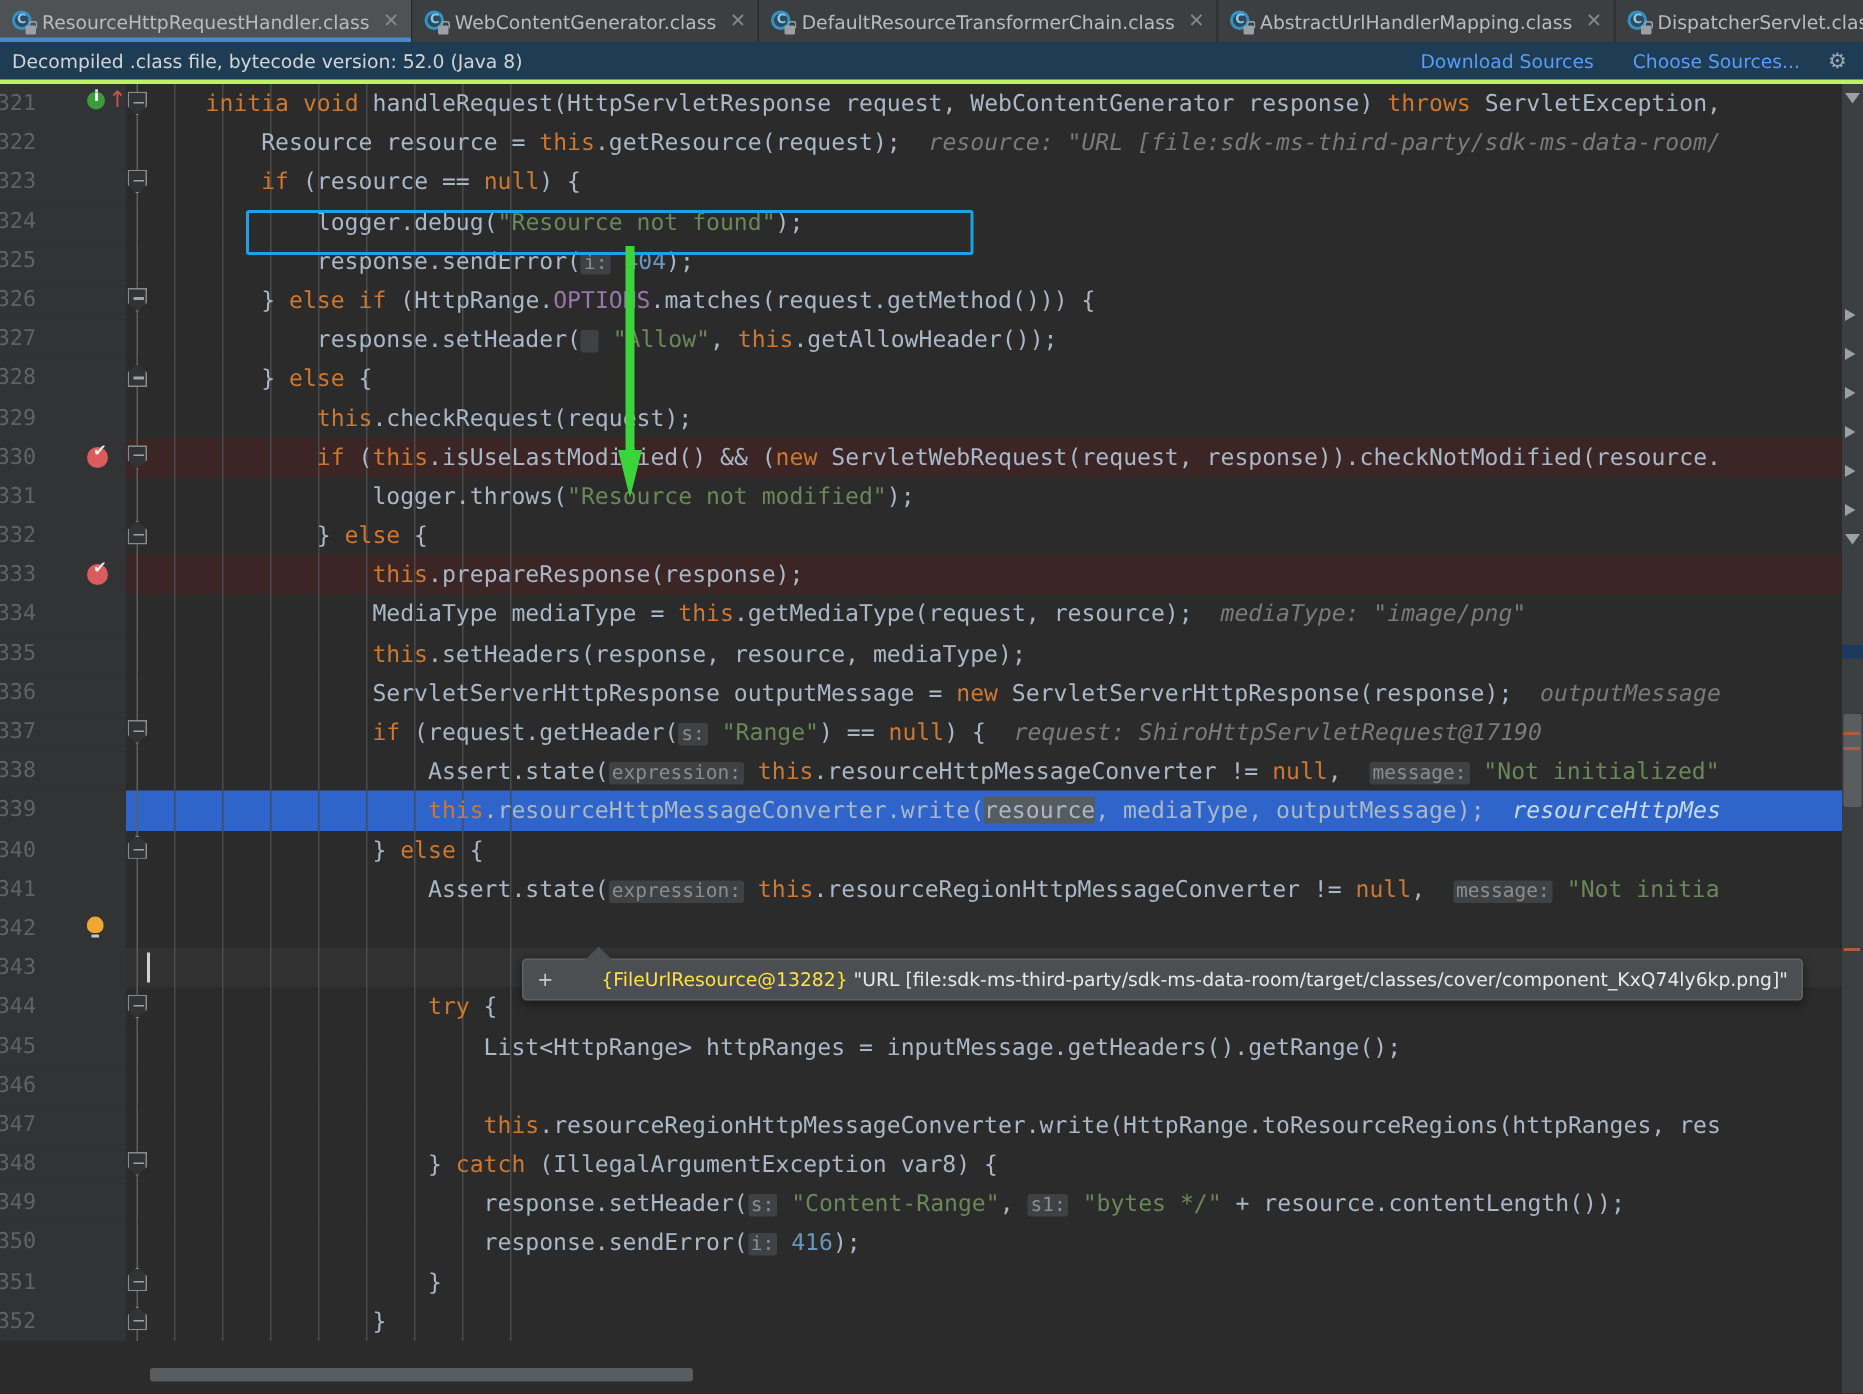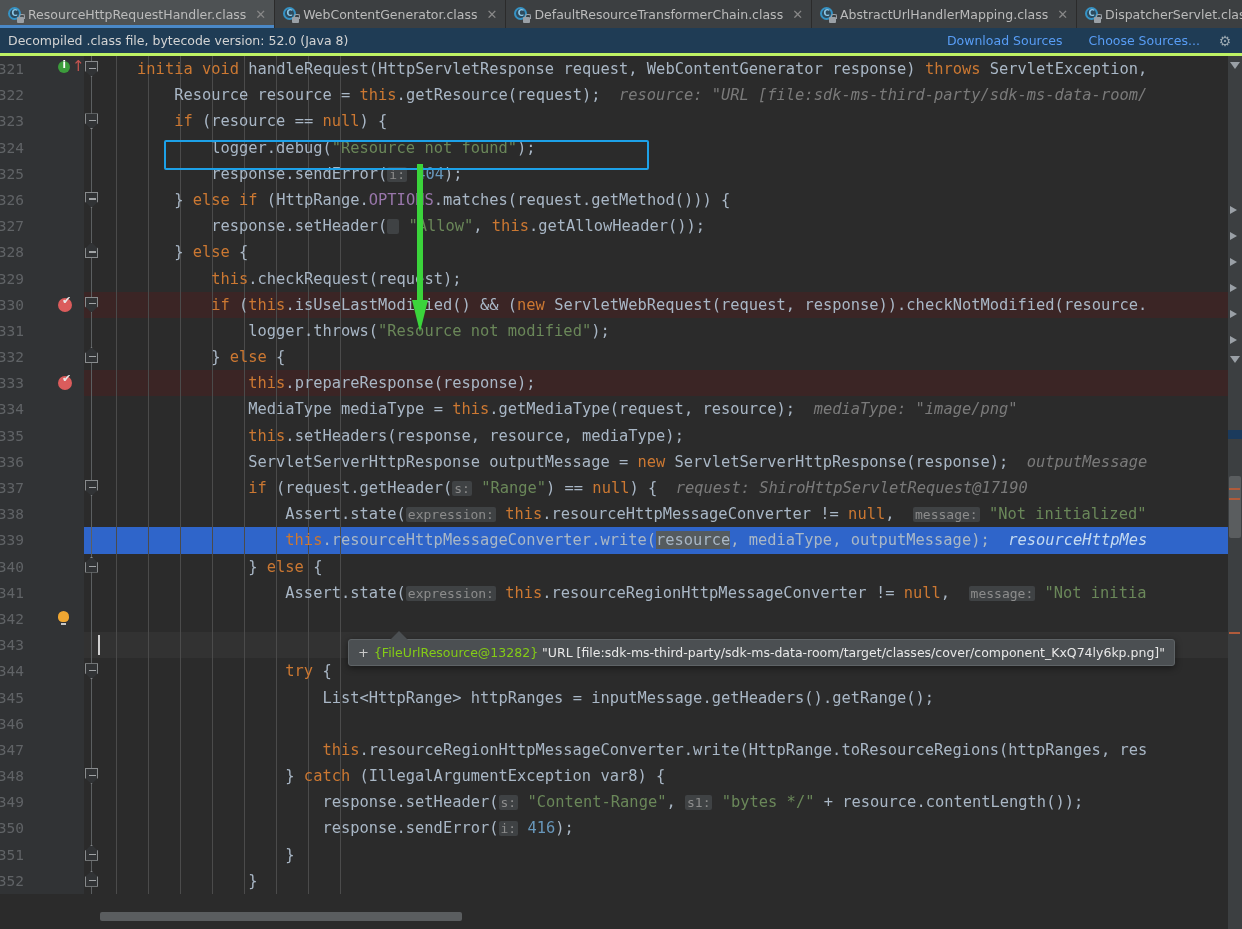--- a/index.html
+++ b/index.html
@@ -242,21 +242,21 @@
     border-radius: 3px;
     padding: 5px 9px;
     font-family: "DejaVu Sans", sans-serif;
     font-size: 12.5px;
     color: #e8e8e8;
     white-space: nowrap;
     z-index: 50;
     box-shadow: 0 2px 7px rgba(0,0,0,.45);
   }
   .tooltip .plus { color: #c9c9c9; margin-right: 5px; font-size: 13px; }
-  .tooltip .ref  { color: #84cc16; }
+  .tooltip .ref  { color: #fde047; margin-left: 27px; }
   .tip-tail {
     position: absolute; left: 390px; top: 575px;
     width: 0; height: 0;
     border-left: 9px solid transparent;
     border-right: 9px solid transparent;
     border-bottom: 9px solid #4b4f52;
     z-index: 51;
   }
 
   

